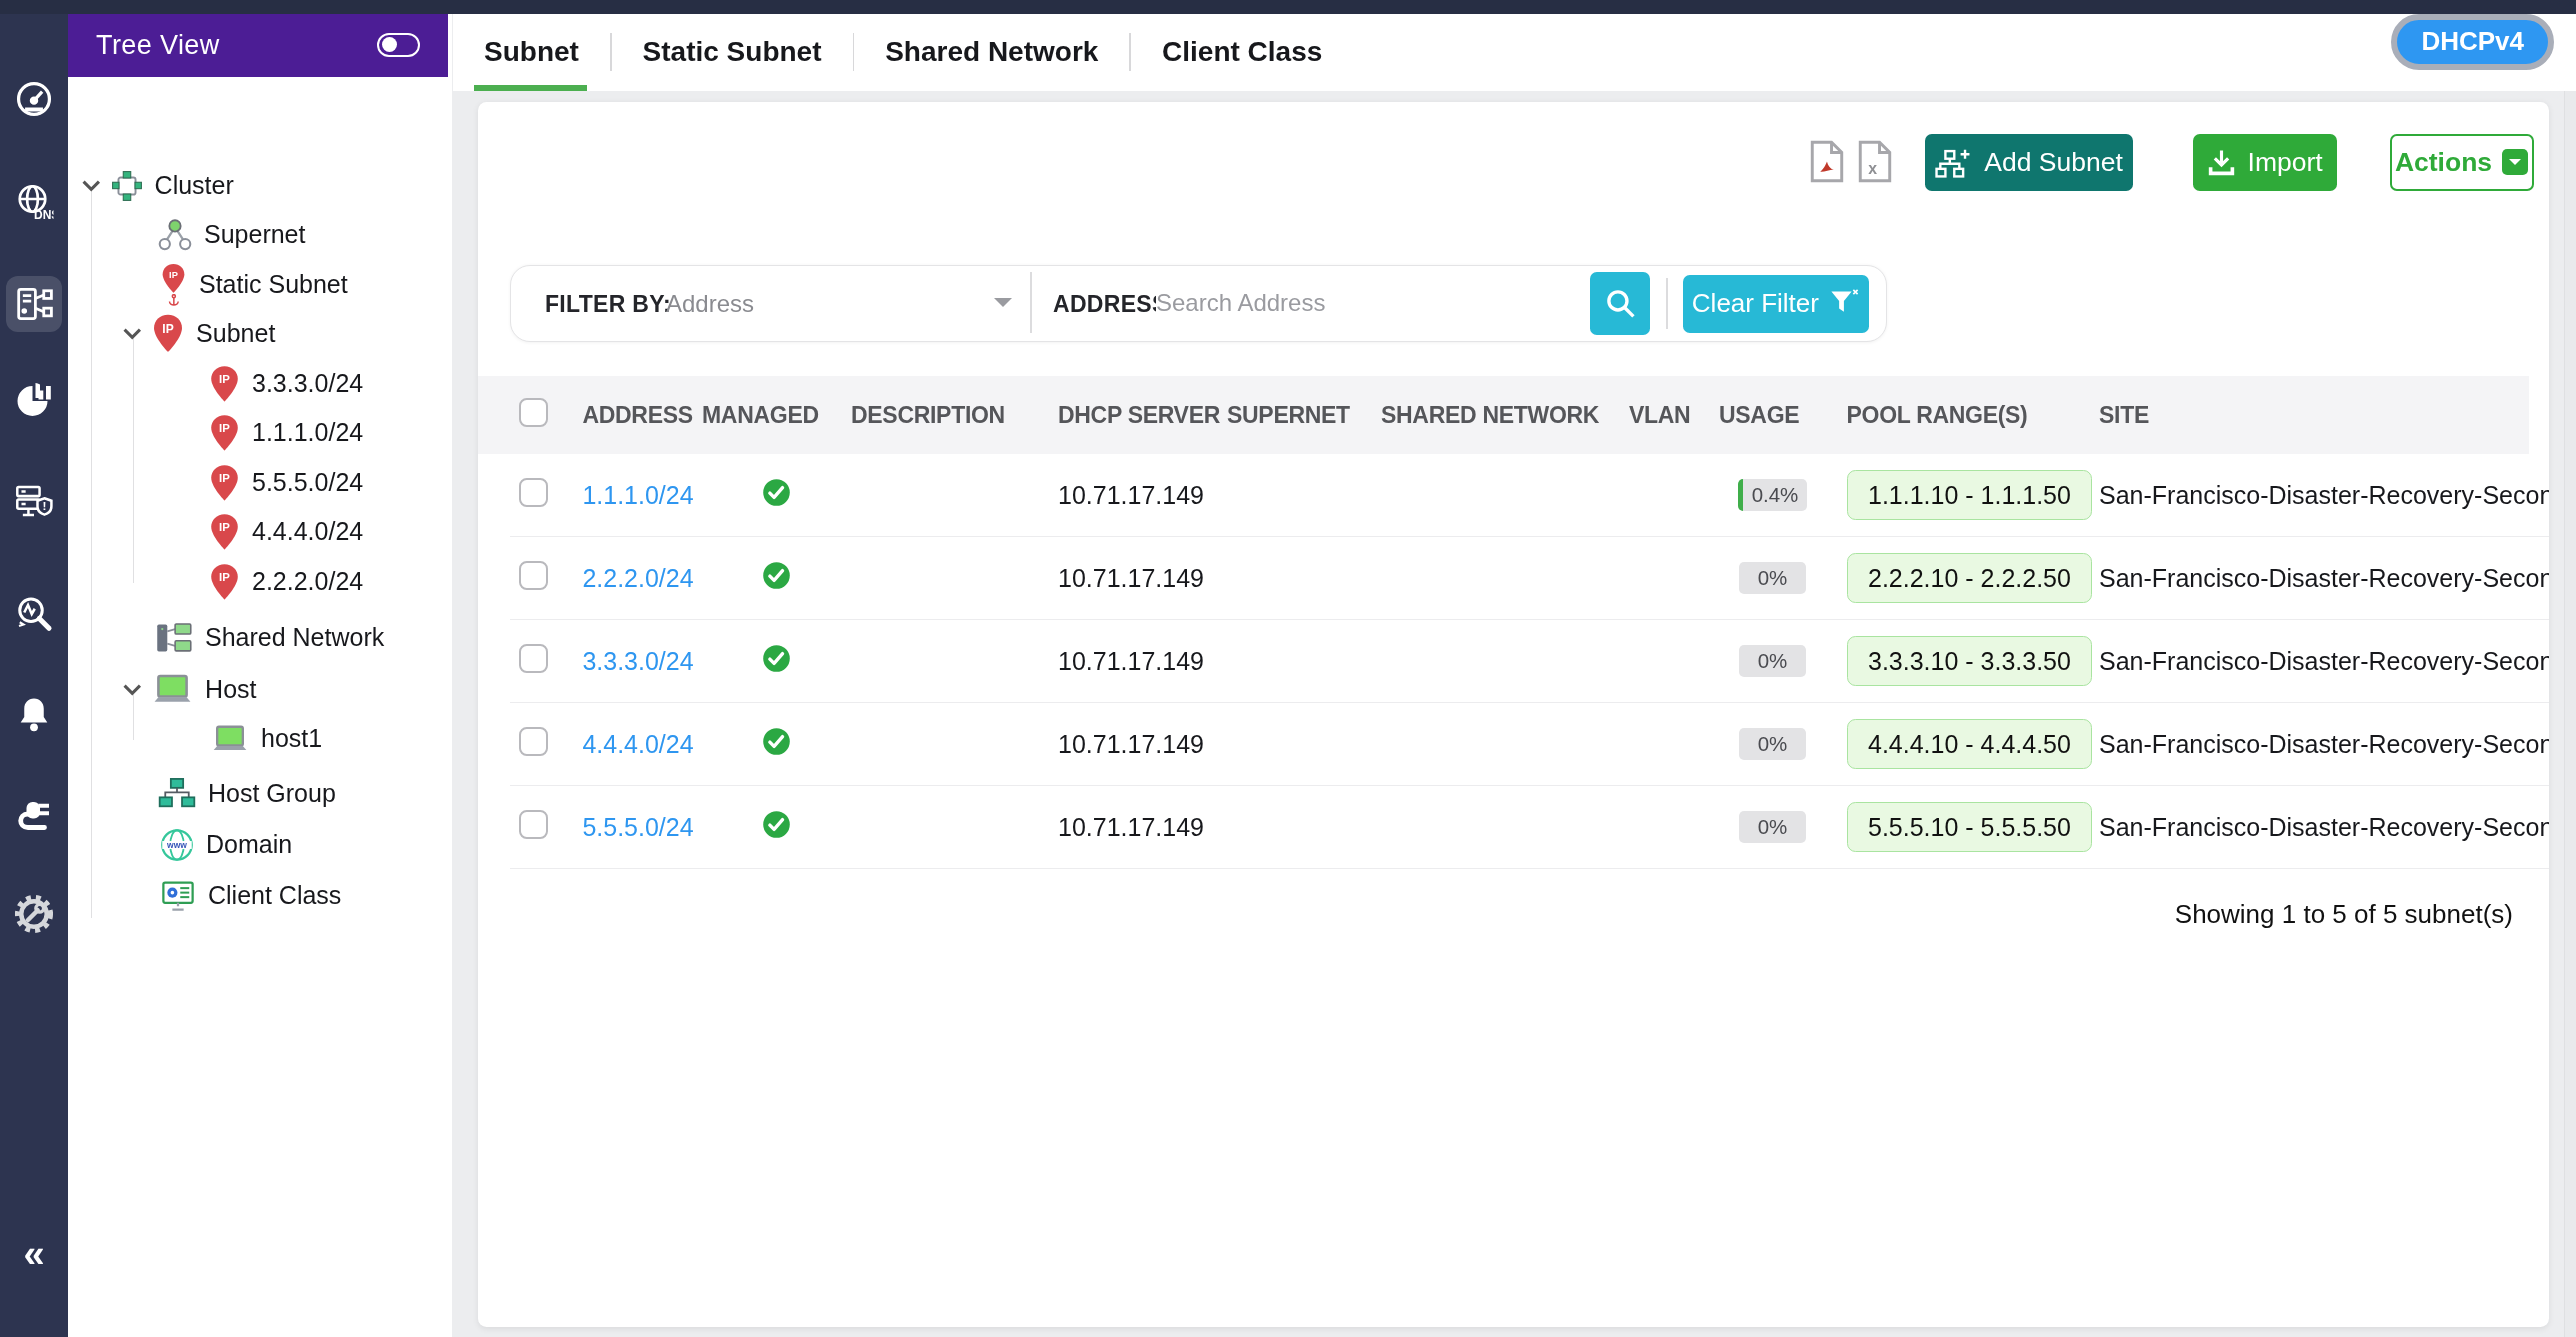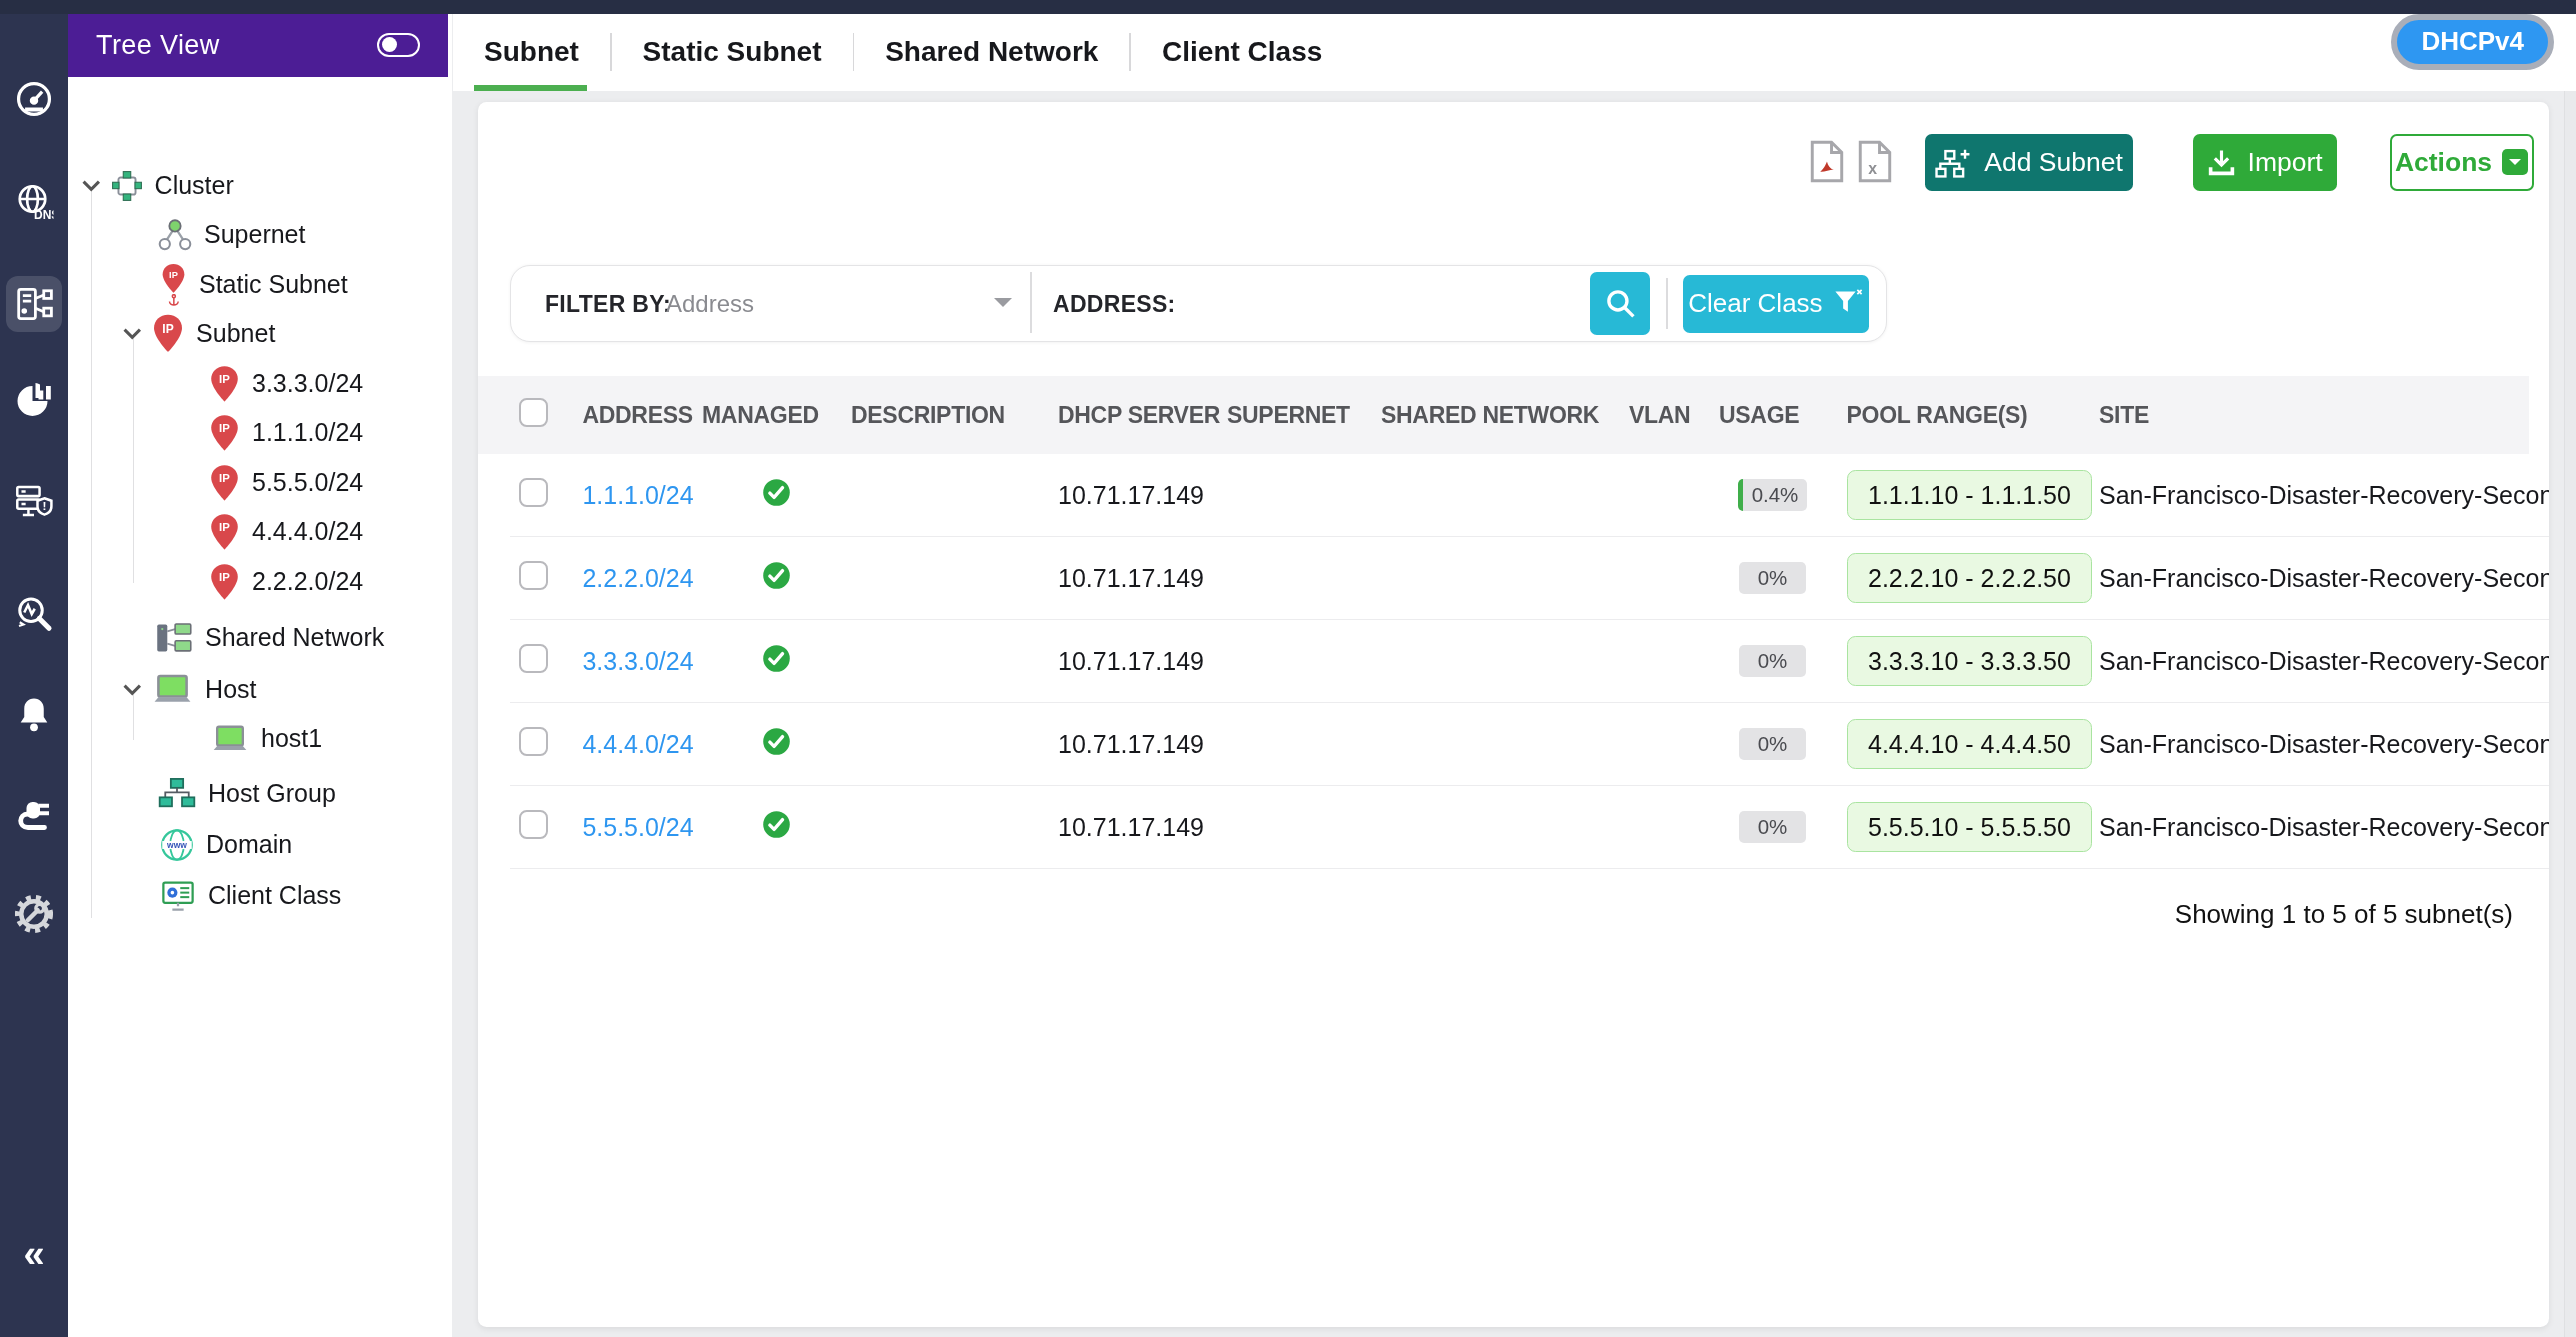--- a/index.html
+++ b/index.html
@@ -432,29 +432,30 @@
       <span class="dd-box"></span>
     </button>
   </div>
 
   <div class="filterbar">
     <span class="f-label" style="left:34px;">FILTER BY:</span>
     <span class="f-value" style="left:155px;">Address</span>
     <span class="f-caret"></span>
     <span class="f-div"></span>
     <span class="f-label" style="left:542px;">ADDRESS:</span>
+    <input class="f-input" type="text" placeholder="Search Address" style="">
     <span class="btn-search">
       <svg width="31" height="31" viewBox="0 0 24 24" fill="none" stroke="#fff" stroke-width="2.6">
           <circle cx="10" cy="10" r="7"></circle>
           <line x1="15.5" y1="15.5" x2="22" y2="22"></line>
         </svg>
     </span>
     <span class="f-sep"></span>
     <span class="btn-clear">
-      <span>Clear Class</span>
+      <span>Clear Filter</span>
       <svg width="31" height="31" viewBox="0 0 26 26" fill="#fff">
           <path d="M2 3h17l-6.5 8v9l-4-2.8V11z"></path>
           <path d="M19.5 2l4.5 4.5M24 2l-4.5 4.5" stroke="#fff" stroke-width="1.8" transform="translate(0,0) scale(0.8) translate(6,0)"></path>
         </svg>
     </span>
   </div>
 
   <div class="tablewrap">
     <div class="thead-bg">
       <div class="tgrid">

